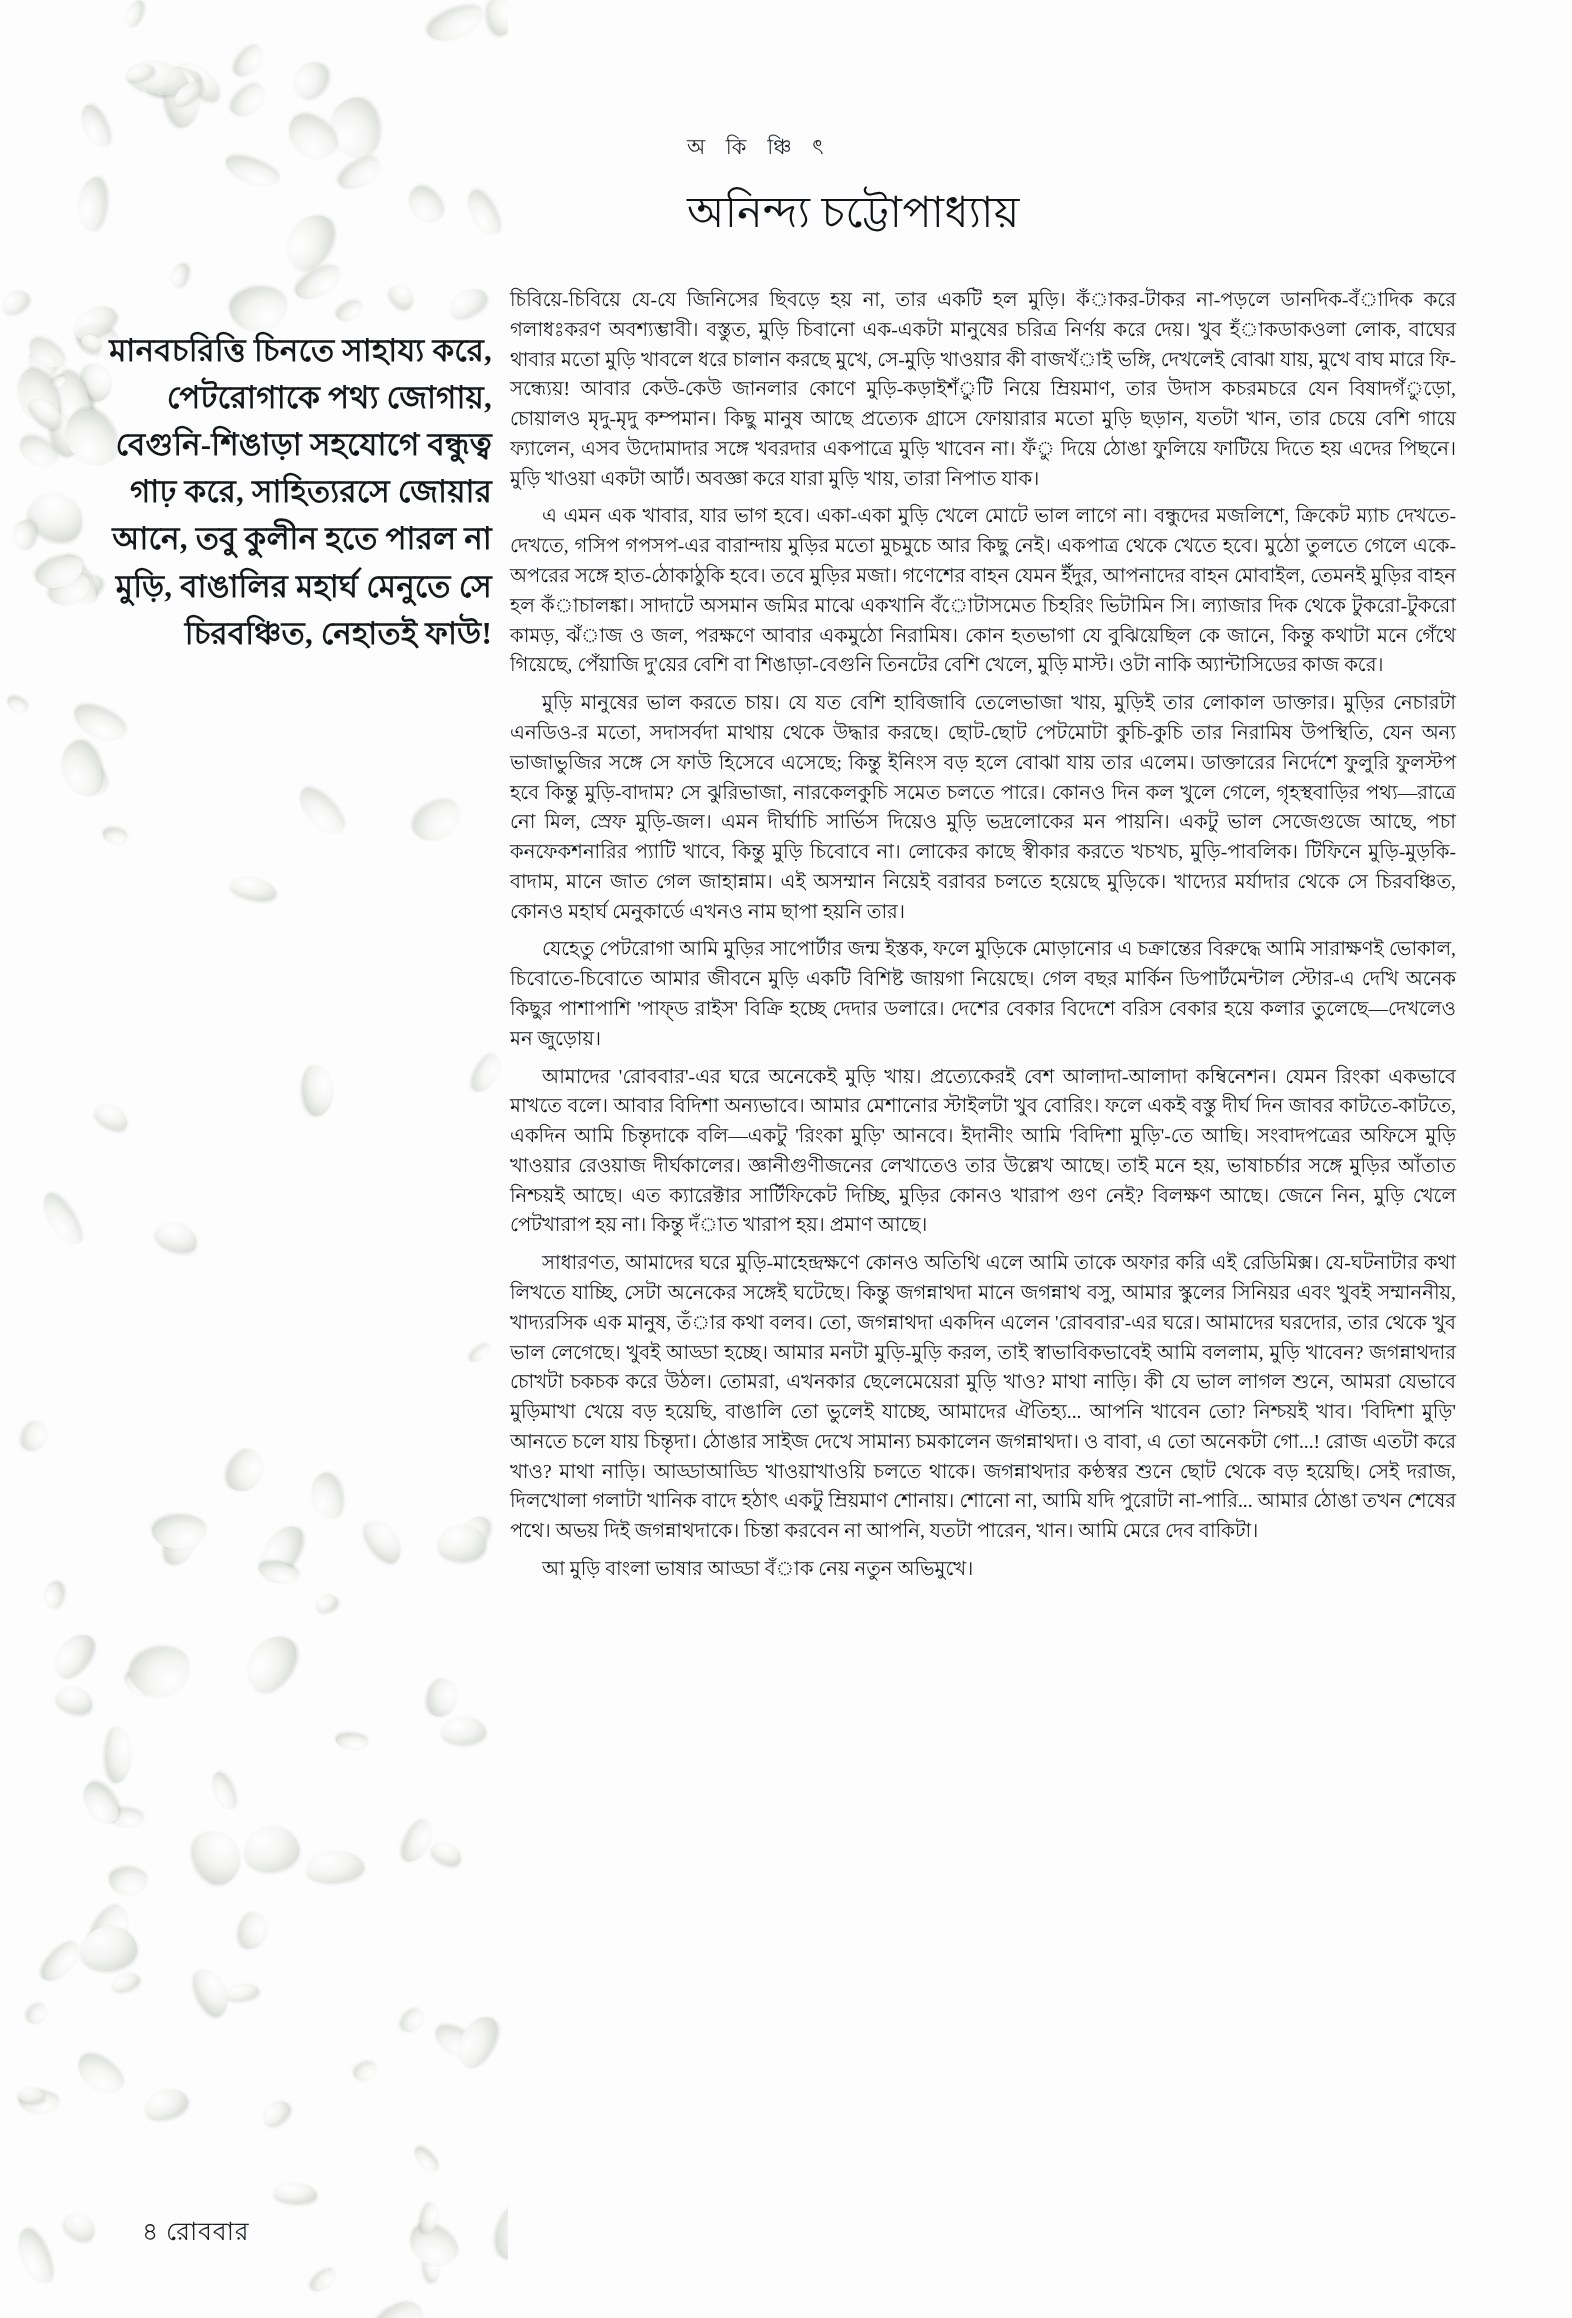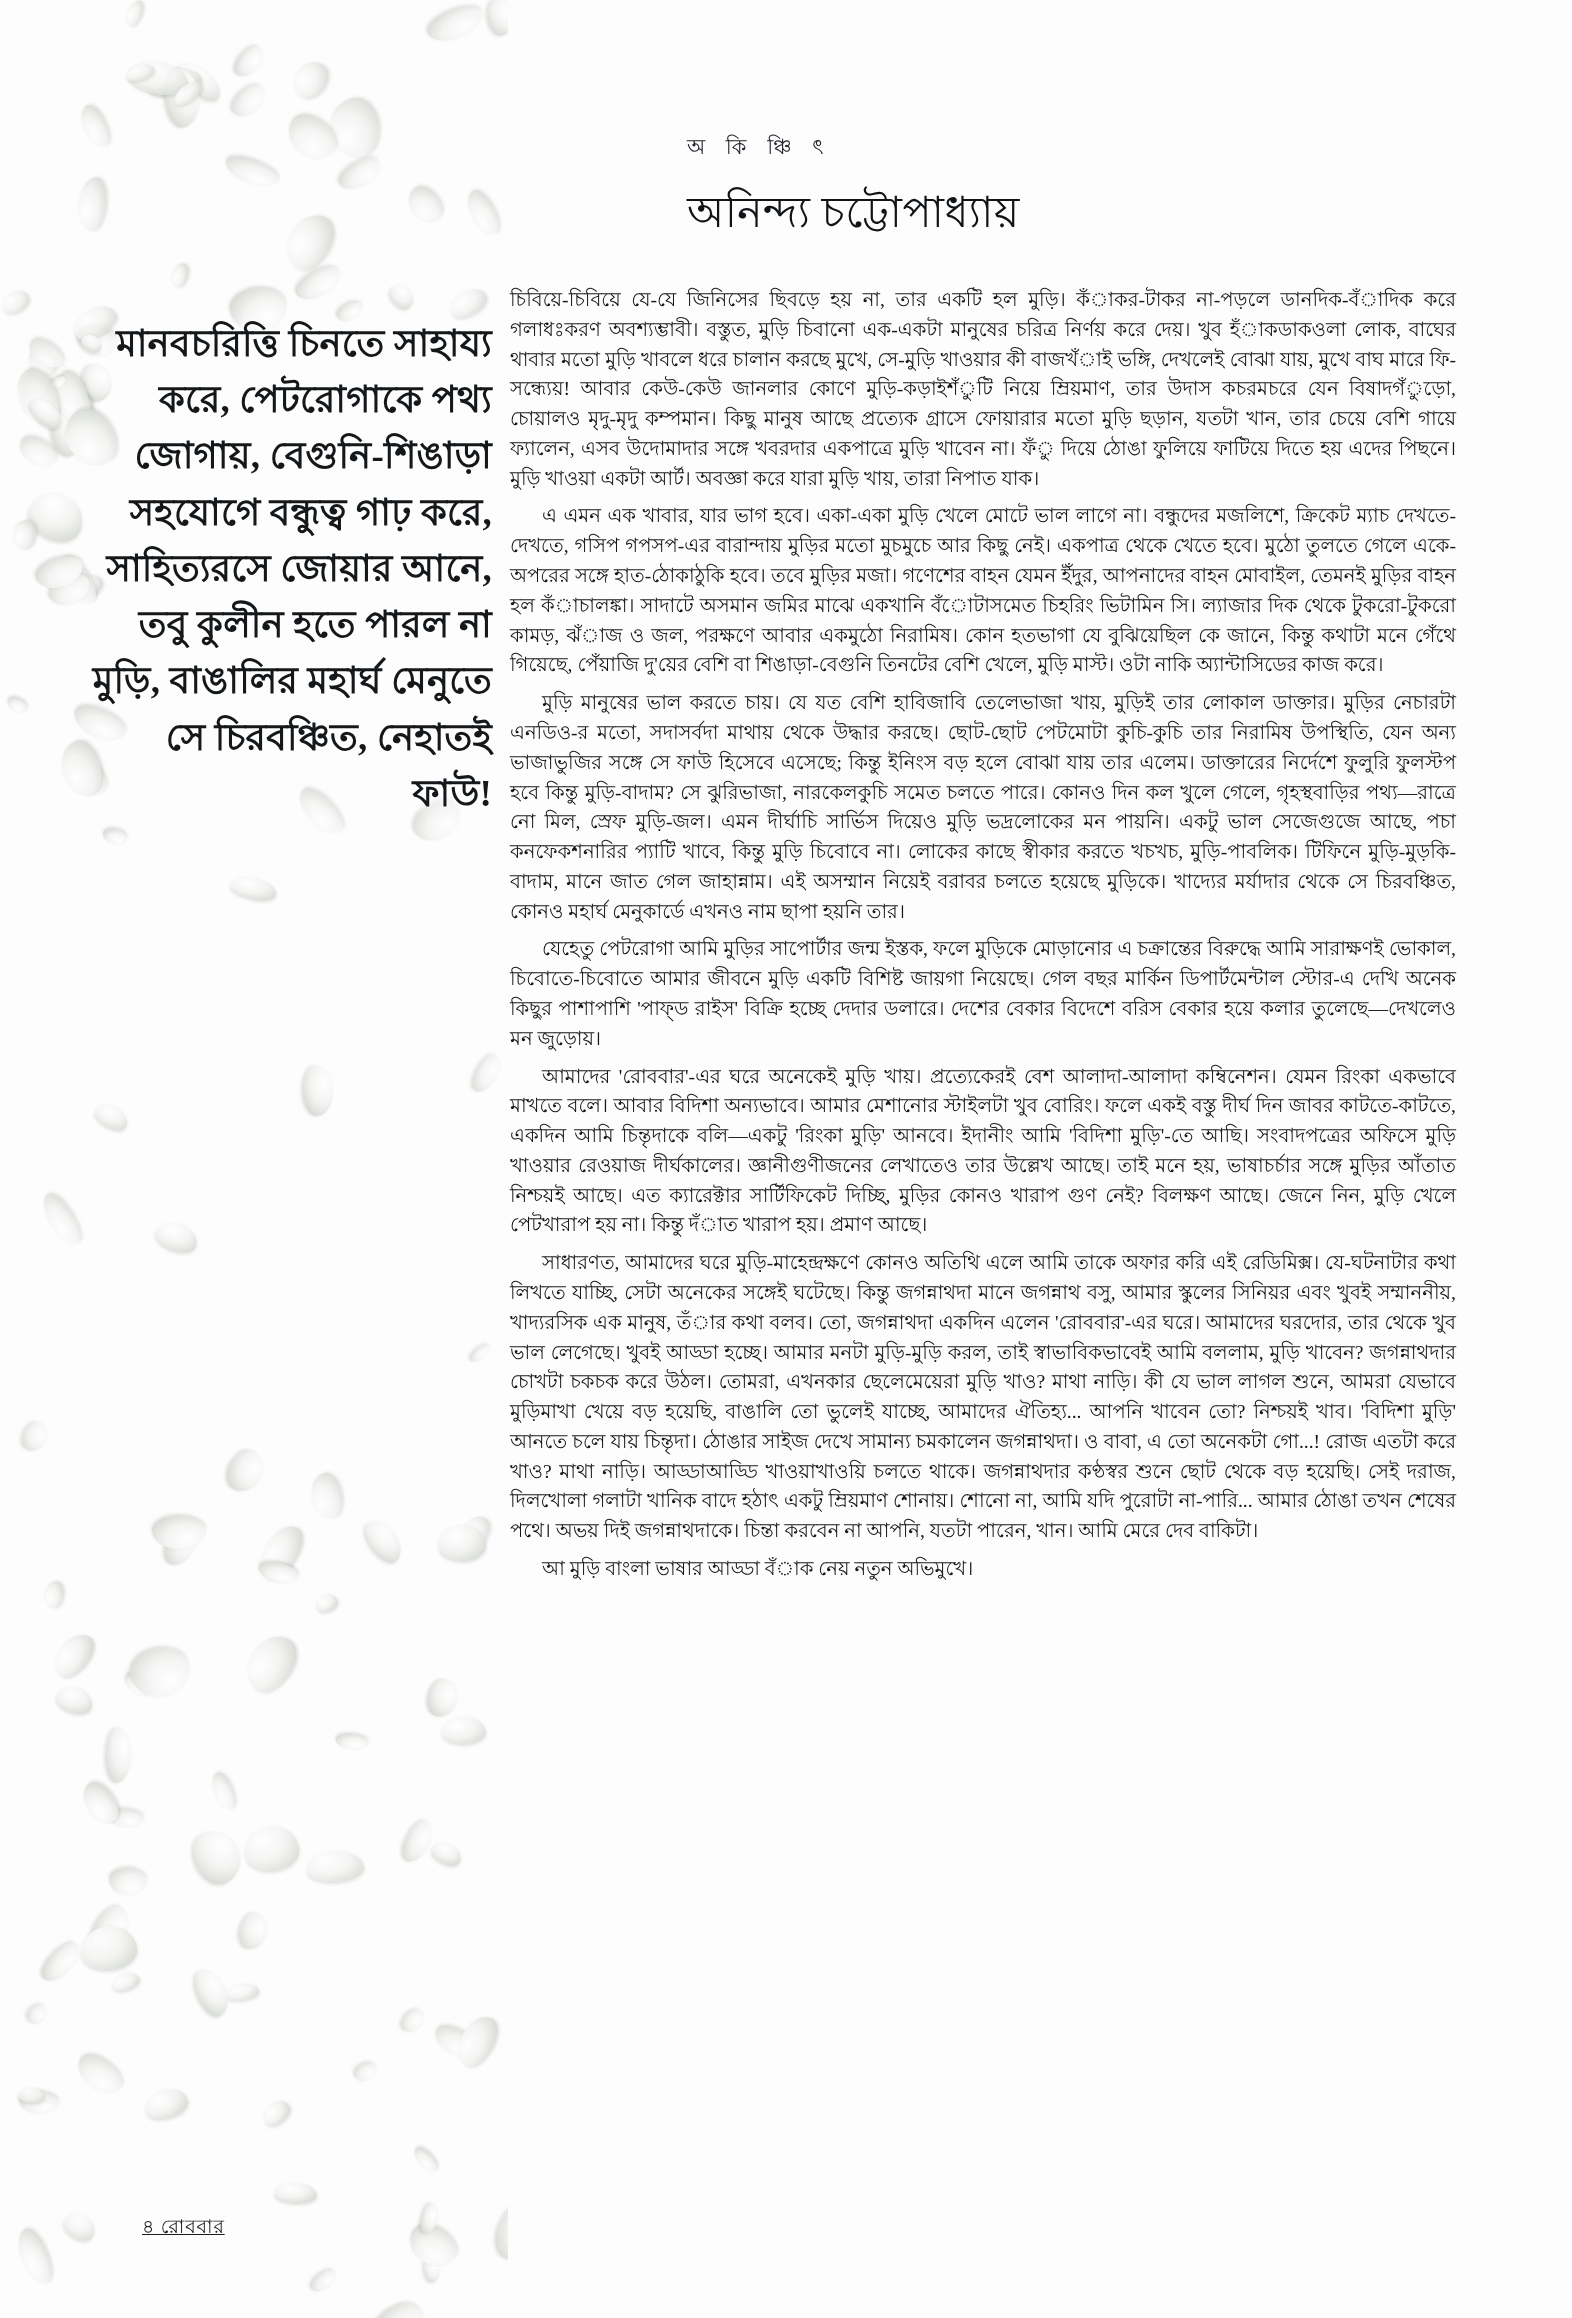--- a/index.html
+++ b/index.html
@@ -32,41 +32,40 @@
     position: absolute;
     background: radial-gradient(ellipse at 35% 30%, #ffffff 0%, #f3f4f2 45%, #d9dcd6 78%, #c2c6bd 100%);
     border-radius: 50% 50% 48% 52% / 60% 58% 42% 40%;
     box-shadow: 0 1.5px 3.8px rgba(120,125,115,0.30);
   }
 
   
   .pullquote {
     position: absolute;
     left: 92px;
-    top: 316px;
+    top: 327px;
     width: 400px;
     text-align: right;
-    font-size: 37px;
+    font-size: 31px;
     line-height: 1.52;
     color: #15181a;
     font-weight: 700;
     letter-spacing: 0.2px;
     text-shadow: 0 0 4.6px #ffffff, 0 0 10.8px #ffffff, 0 0 17px #ffffff;
   }
 
   
   .folio {
     position: absolute;
     left: 142px;
     top: 2212px;
-    font-size: 19px;
+    font-size: 25px;
     color: #1a1d1f;
     letter-spacing: 0.8px;
     text-shadow: 0 0 6.2px #ffffff, 0 0 12.3px #ffffff;
-    text-decoration: underline;
   }
 
   
   .article {
     position: absolute;
     left: 502px;
     top: 131px;
     width: 962px;
   }
   .kicker {

